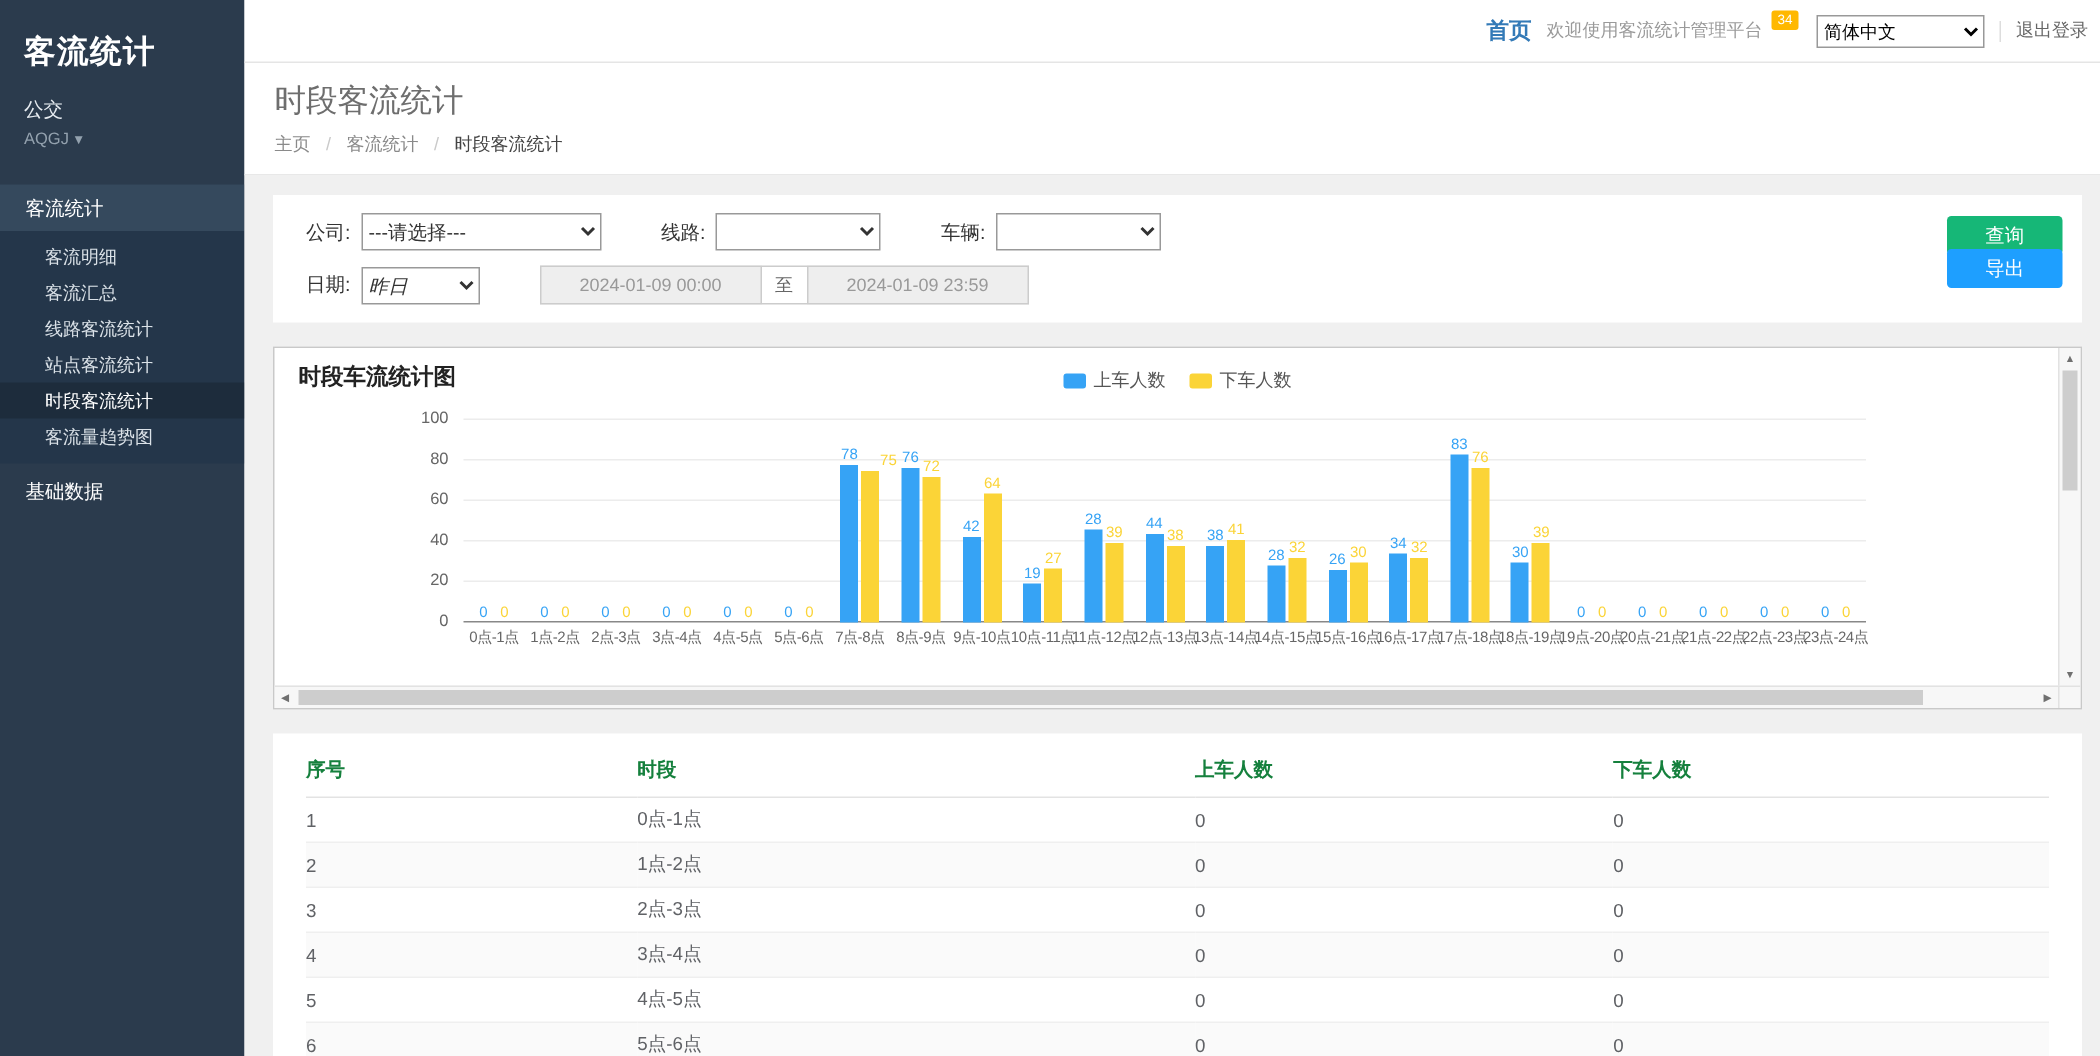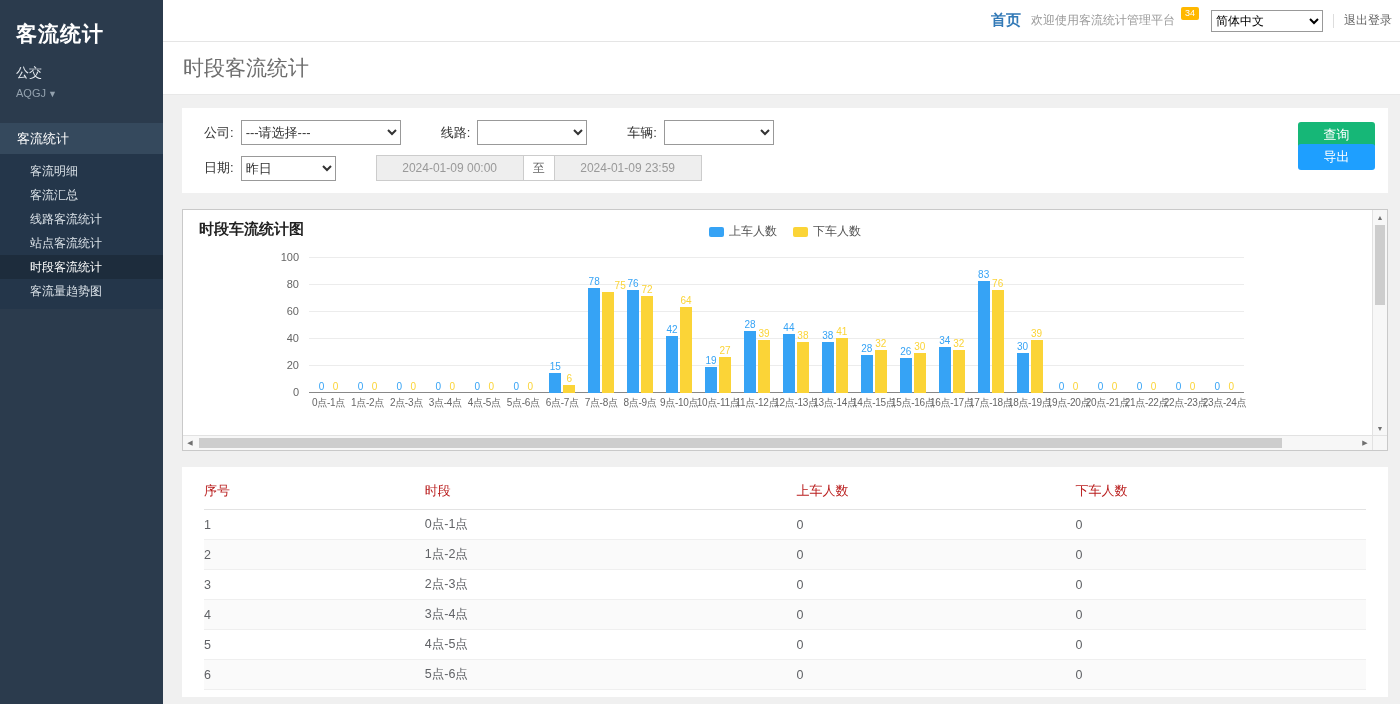--- a/index.html
+++ b/index.html
@@ -46,21 +46,21 @@
 
   .content { flex:1; padding:13px 12px 0 19px; overflow:hidden; background:#f0f0f0; }
 
   
   .filter-card { background:#fff; padding:12px 18px 12px 22px; position:relative; }
   .filter-row { display:flex; align-items:center; }
   .filter-row.first { margin-bottom:10px; }
   .f-group { display:flex; align-items:center; margin-right:40px; }
   .f-label { font-size:13px; color:#333; margin-right:7px; white-space:nowrap; }
   .f-select { height:25px; font-size:13px; border:1px solid #999; background:#fff; color:#333; }
-  .w140 { width:160px; } .w110 { width:110px; } .w145 { width:145px; } .w95 { width:95px; }
+  .w140 { width:160px; } .w110 { width:110px; } .w145 { width:145px; } .w95 { width:79px;font-style:italic; }
   .date-input { width:148px; height:26px; background:#eee; border:1px solid #ccc; color:#999; font-size:12px; text-align:center; }
   .to-box { width:30px; height:26px; border-top:1px solid #ccc; border-bottom:1px solid #ccc; background:#fff; display:flex; align-items:center; justify-content:center; font-size:12px; color:#666; }
   .btn { position:absolute; right:13px; width:77px; height:26px; border:none; border-radius:3px; color:#fff; font-size:13px; cursor:pointer; }
   .btn-search { top:14px; }
   .btn-export { top:36px; }
 
   
   .chart-card { margin-top:16px; background:#fff; border:1px solid #c9c9c9; height:242px; position:relative; overflow:hidden; }
   .chart-title { position:absolute; top:10px; left:16px; font-size:15px; font-weight:bold; color:#222; }
   .legend { position:absolute; top:13px; left:50%; transform:translateX(-50%); display:flex; gap:16px; align-items:center; }
@@ -87,21 +87,21 @@
   .scroll-arrow { position:absolute; width:14px; height:14px; display:flex; align-items:center; justify-content:center; font-size:7px; color:#707070; cursor:pointer; }
   .arr-up { top:0; left:0; } .arr-down { bottom:0; left:0; }
   .arr-left { left:0; top:0; } .arr-right { right:0; top:0; }
   .v-thumb { position:absolute; left:2px; right:2px; top:15px; height:80px; background:#cdcdcd; cursor:pointer; }
   .h-thumb { position:absolute; top:2px; bottom:2px; left:16px; right:90px; background:#cdcdcd; cursor:pointer; }
   .scroll-corner { position:absolute; right:0; bottom:0; width:15px; height:15px; background:#f7f7f7; border-left:1px solid #e2e2e2; border-top:1px solid #e2e2e2; }
 
   
   .table-card { margin-top:16px; background:#fff; padding:2px 22px 0; min-height:230px; }
   table.data-table { width:100%; border-collapse:collapse; }
-  .data-table th { font-size:13px; color:#b91c1c; text-align:left; font-weight:normal; padding:13px 0 9px; border-bottom:1px solid #e3e3e3; }
+  .data-table th { font-size:13px; color:#15803d; text-align:left; font-weight:bold; padding:13px 0 9px; border-bottom:1px solid #e3e3e3; }
   .data-table td { font-size:12.5px; color:#606266; padding:6px 0; border-bottom:1px solid #efefef; }
   .data-table tbody tr:nth-child(even) td { background:#fafafa; }
   .col-0 { width:19%; } .col-1 { width:32%; } .col-2 { width:24%; } .col-3 { width:25%; }
 </style>
 </head>
 <body>
 
 <div class="app">
 
   <aside class="sidebar">
@@ -113,38 +113,46 @@
     <nav class="menu">
       <div class="menu-section open">客流统计</div>
       <div class="submenu">
         <div class="submenu-item">客流明细</div>
         <div class="submenu-item">客流汇总</div>
         <div class="submenu-item">线路客流统计</div>
         <div class="submenu-item">站点客流统计</div>
         <div class="submenu-item active">时段客流统计</div>
         <div class="submenu-item">客流量趋势图</div>
       </div>
+      <div class="menu-section plain">基础数据</div>
     </nav>
   </aside>
 
   <div class="main">
 
     <header class="topbar">
       <span class="home-link" style="color: rgb(51, 122, 183);">首页</span>
       <span class="welcome">欢迎使用客流统计管理平台</span>
       <span class="badge" style="background: rgb(255, 184, 0);">34</span>
       <select class="lang-select">
         <option>简体中文</option>
       </select>
       <span class="top-divider"></span>
       <span class="logout">退出登录</span>
     </header>
 
     <div class="page-header">
       <div class="page-title">时段客流统计</div>
+      <div class="breadcrumb">
+        <span class="crumb">主页</span>
+        <span class="crumb-sep">/</span>
+        <span class="crumb">客流统计</span>
+        <span class="crumb-sep">/</span>
+        <span class="crumb-current">时段客流统计</span>
+      </div>
     </div>
 
     <div class="content">
 
       <section class="filter-card">
         <div class="filter-row first">
           <div class="f-group">
             <span class="f-label">公司:</span>
             <select class="f-select w140">
               <option>---请选择---</option>
@@ -275,33 +283,20 @@
                     <div class="bar-col">
                       <div class="bar-value" style="color: rgb(54, 163, 245);">0</div>
                       <div class="bar" style="height: 0px; background: rgb(54, 163, 245);"></div>
                     </div>
                     <div class="bar-col">
                       <div class="bar-value" style="color: rgb(251, 212, 55);">0</div>
                       <div class="bar" style="height: 0px; background: rgb(251, 212, 55);"></div>
                     </div>
                   </div>
                   <div class="cat-label">5点-6点</div>
-                </div>
-                <div class="bar-group">
-                  <div class="pair">
-                    <div class="bar-col">
-                      <div class="bar-value" style="color: rgb(54, 163, 245);">15</div>
-                      <div class="bar" style="height: 20.25px; background: rgb(54, 163, 245);"></div>
-                    </div>
-                    <div class="bar-col">
-                      <div class="bar-value" style="color: rgb(251, 212, 55);">6</div>
-                      <div class="bar" style="height: 8.1px; background: rgb(251, 212, 55);"></div>
-                    </div>
-                  </div>
-                  <div class="cat-label">6点-7点</div>
                 </div>
                 <div class="bar-group">
                   <div class="pair">
                     <div class="bar-col">
                       <div class="bar-value" style="color: rgb(54, 163, 245);">78</div>
                       <div class="bar" style="height: 105.3px; background: rgb(54, 163, 245);"></div>
                     </div>
                     <div class="bar-col">
                       <div class="bar-value" style="color: rgb(251, 212, 55); margin-left: 24px;">75</div>
                       <div class="bar" style="height: 101.25px; background: rgb(251, 212, 55);"></div>

